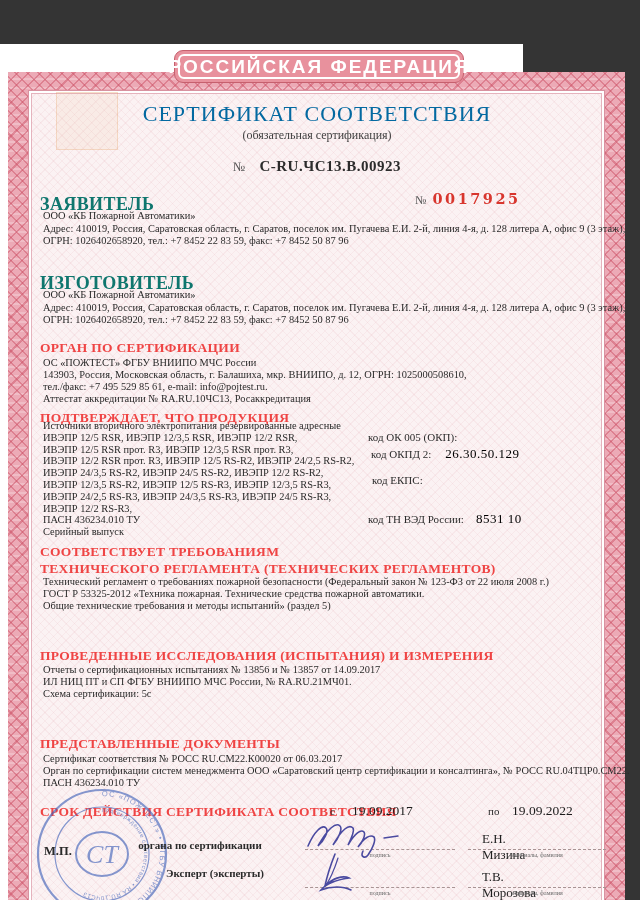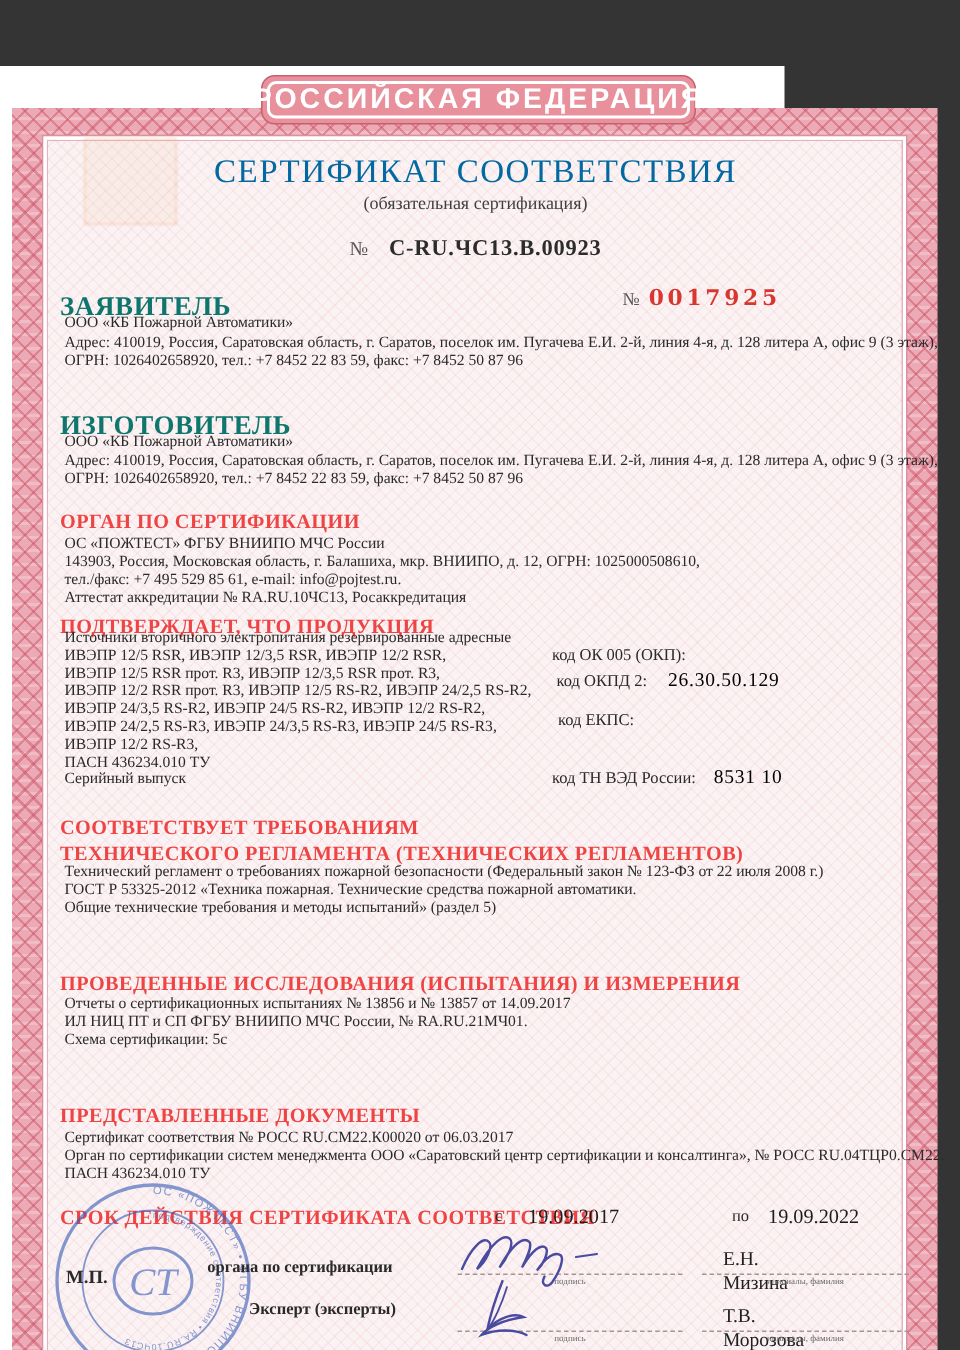--- a/index.html
+++ b/index.html
@@ -98,20 +98,21 @@
   <div class="abs t" style="left:43px; top:337px;">тел./факс: +7 495 529 85 61, e-mail: info@pojtest.ru.</div>
   <div class="abs t" style="left:43px; top:349px;">Аттестат аккредитации № RA.RU.10ЧС13, Росаккредитация</div>
 
   <div class="h2" style="left:40px; top:366px;">ПОДТВЕРЖДАЕТ, ЧТО ПРОДУКЦИЯ</div>
   <div class="abs" style="left:43px; top:376px;">
     <div class="t">Источники вторичного электропитания резервированные адресные</div>
     <div class="t">ИВЭПР 12/5 RSR, ИВЭПР 12/3,5 RSR, ИВЭПР 12/2 RSR,</div>
     <div class="t">ИВЭПР 12/5 RSR прот. R3, ИВЭПР 12/3,5 RSR прот. R3,</div>
     <div class="t">ИВЭПР 12/2 RSR прот. R3, ИВЭПР 12/5 RS-R2, ИВЭПР 24/2,5 RS-R2,</div>
     <div class="t">ИВЭПР 24/3,5 RS-R2, ИВЭПР 24/5 RS-R2, ИВЭПР 12/2 RS-R2,</div>
+    <div class="t">ИВЭПР 12/3,5 RS-R2, ИВЭПР 12/5 RS-R3, ИВЭПР 12/3,5 RS-R3,</div>
     <div class="t">ИВЭПР 24/2,5 RS-R3, ИВЭПР 24/3,5 RS-R3, ИВЭПР 24/5 RS-R3,</div>
     <div class="t">ИВЭПР 12/2 RS-R3,</div>
     <div class="t">ПАСН 436234.010 ТУ</div>
     <div class="t">Серийный выпуск</div>
   </div>
 
   <div class="abs code-label" style="left:368px; top:387px;">код ОК 005 (ОКП):</div>
   <div class="abs" style="left:371px; top:400px;">
     <span class="code-label">код ОКПД 2:</span>
     <span class="code-value" style="margin-left:10px;">26.30.50.129</span>

